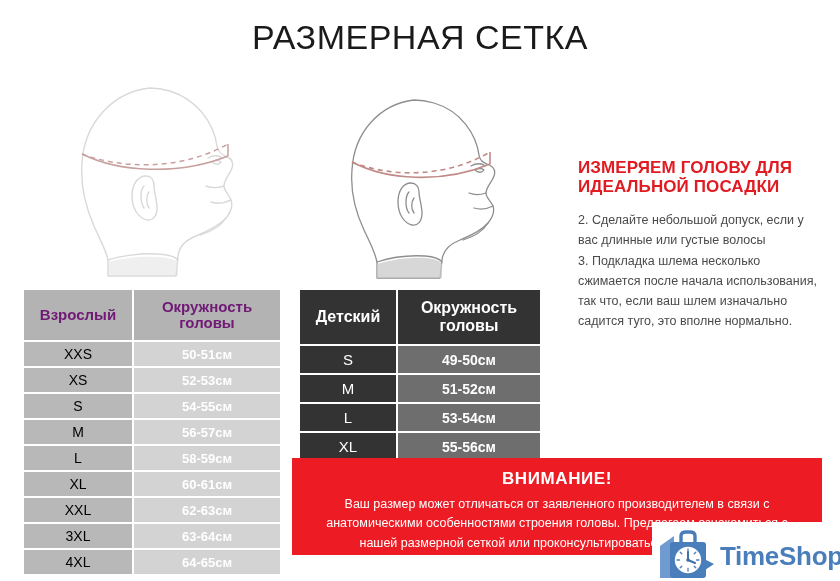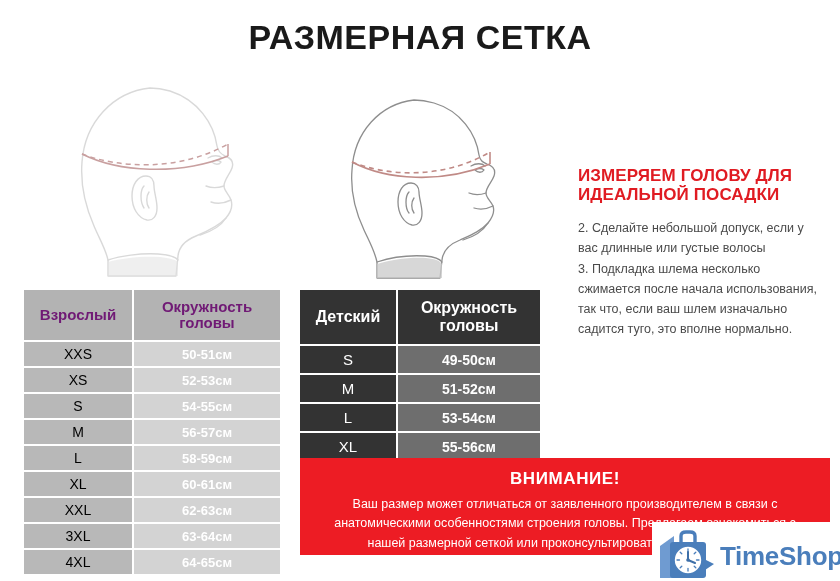--- a/index.html
+++ b/index.html
@@ -17,21 +17,21 @@
   }
 
   
   #page-title {
     position: absolute;
     left: 0;
     top: 18px;
     width: 840px;
     text-align: center;
     font-size: 34px;
-    font-weight: bold;
+    font-weight: normal;
     letter-spacing: 0.5px;
     color: #1a1a1a;
   }
 
   
   .head-figure {
     position: absolute;
   }
   #head-adult { left: 58px; top: 80px; width: 230px; height: 205px; }
   #head-child { left: 330px; top: 92px; width: 205px; height: 195px; }
@@ -115,33 +115,33 @@
     left: 578px;
     top: 158px;
     width: 248px;
   }
   #instructions-heading {
     color: #e01b22;
     font-size: 17px;
     font-weight: bold;
     line-height: 1.12;
     letter-spacing: 0.1px;
-    margin: 8px 0 14px 0;
+    margin: 0 0 14px 0;
   }
   #instructions-body {
     color: #4a4a4a;
     font-size: 12.5px;
     line-height: 1.62;
   }
   #instructions-body p { margin: 0; }
 
   
   #warning-box {
     position: absolute;
-    left: 300px;
+    left: 292px;
     top: 458px;
     width: 530px;
     height: 97px;
     background: #ed1c24;
     overflow: hidden;
   }
   #warning-title {
     margin: 11px 0 6px 0;
     text-align: center;
     color: #ffffff;

